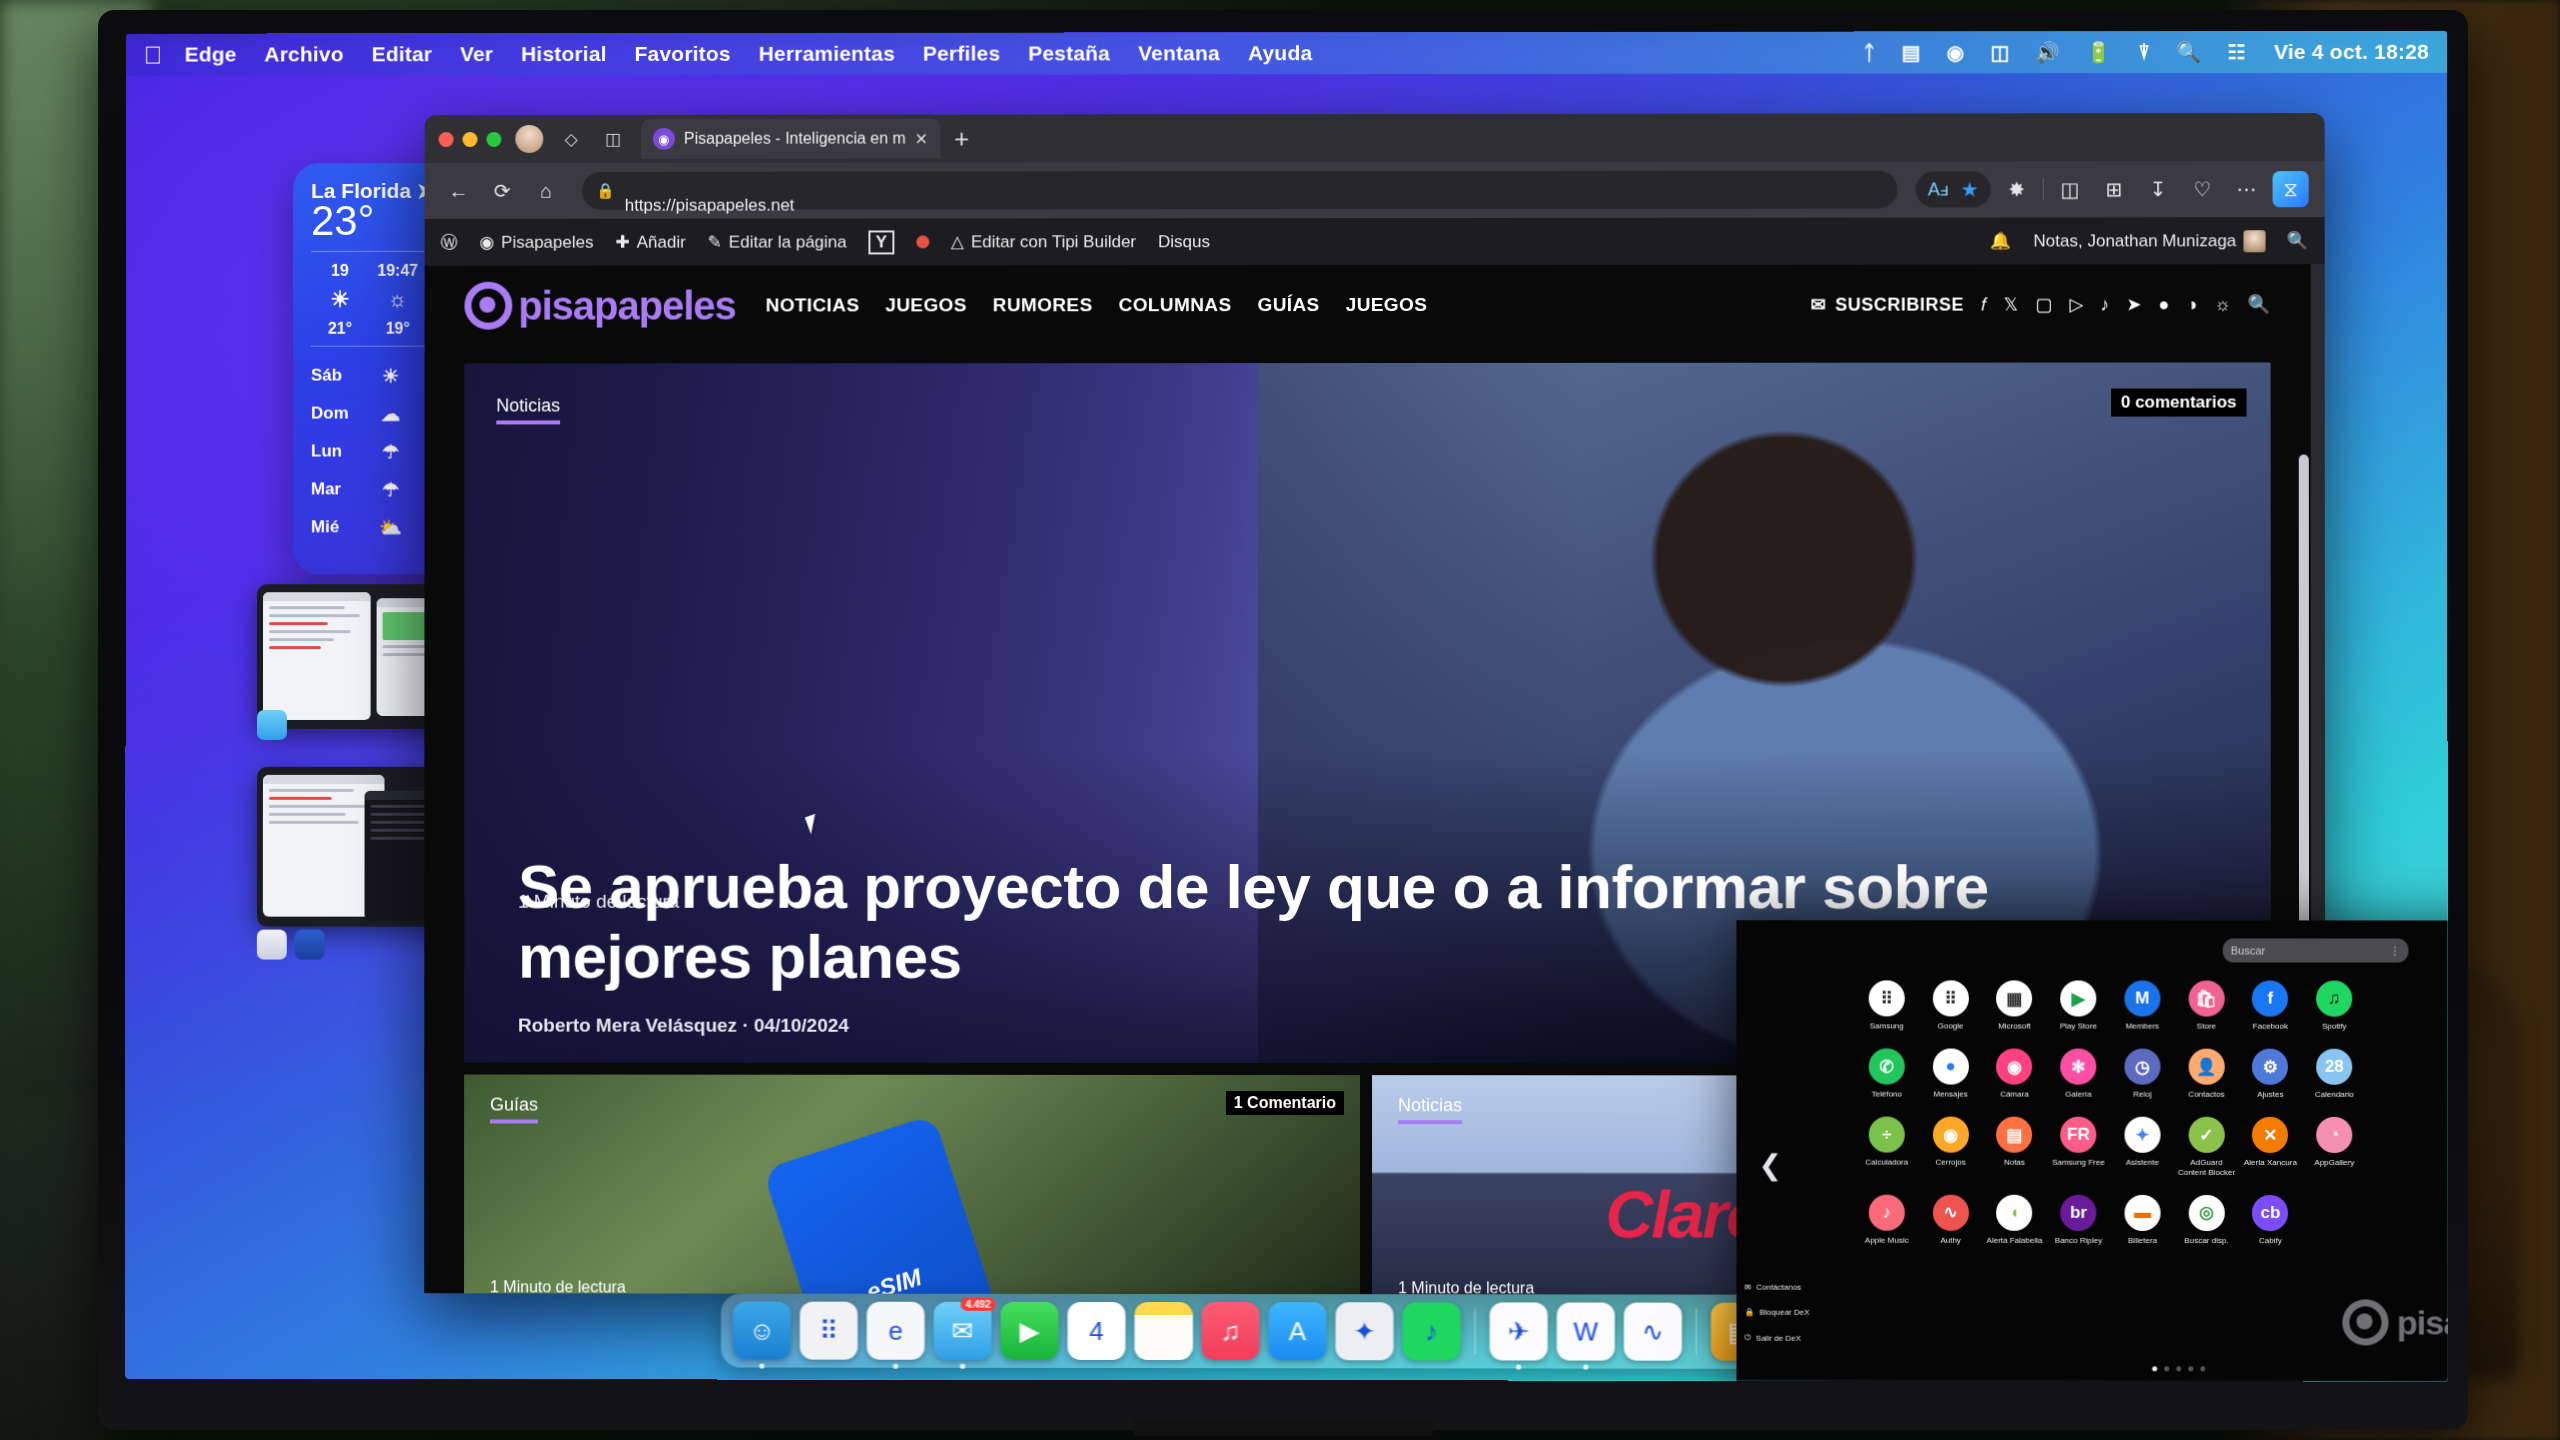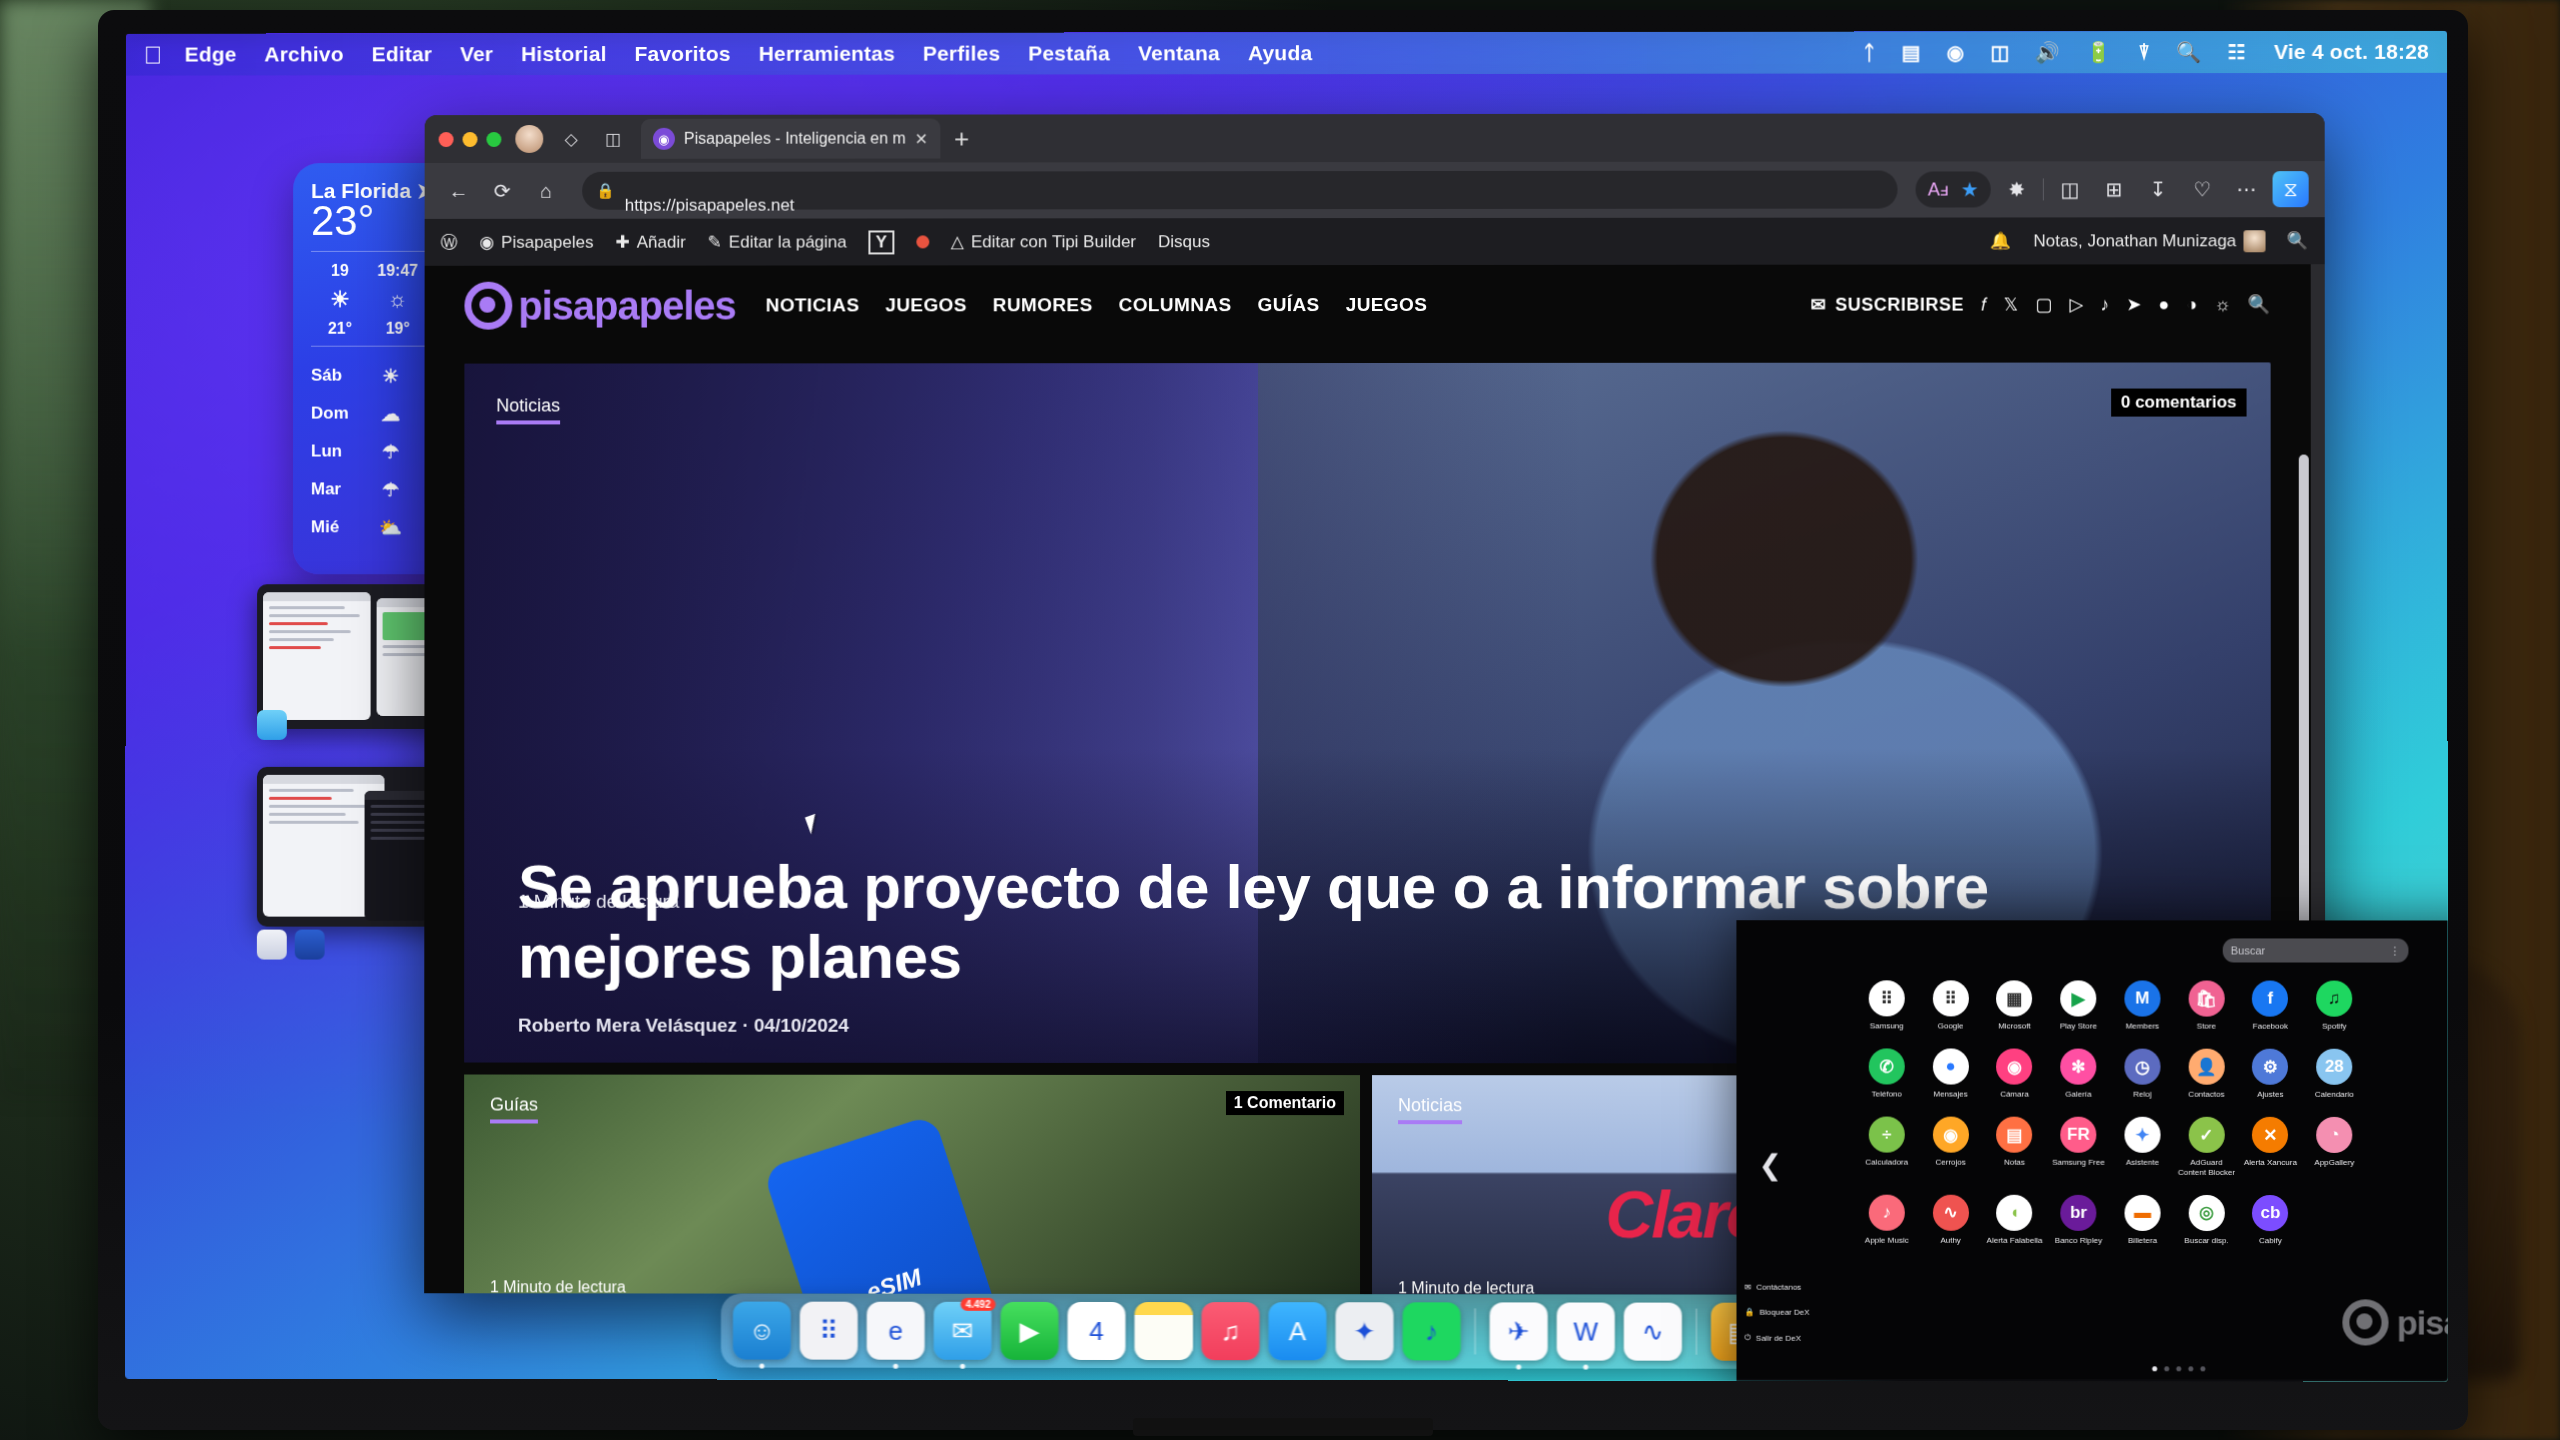--- a/index.html
+++ b/index.html
@@ -381,21 +381,21 @@
 
         <div id="navbar">
           <span class="nb">←</span>
           <span class="nb">⟳</span>
           <span class="nb">⌂</span>
           <span id="omnibox">
             <span class="lock">🔒</span>
             <span class="url">https://pisapapeles.net</span>
           </span>
           <span class="rpill">
-            <span style="color:#f0abfc;font-size:18px">Aⅎ</span>
+            <span style="color:#7dd3fc;font-size:18px">Aⅎ</span>
             <span style="color:#3b9cf5;font-size:20px">★</span>
           </span>
           <span class="nb">✸</span>
           <span class="sep"></span>
           <span class="nb">◫</span>
           <span class="nb">⊞</span>
           <span class="nb">↧</span>
           <span class="nb">♡</span>
           <span class="nb">⋯</span>
           <span class="nb" style="background:linear-gradient(135deg,#4fc3f7,#2979ff);border-radius:7px;color:#fff">⧖</span>

